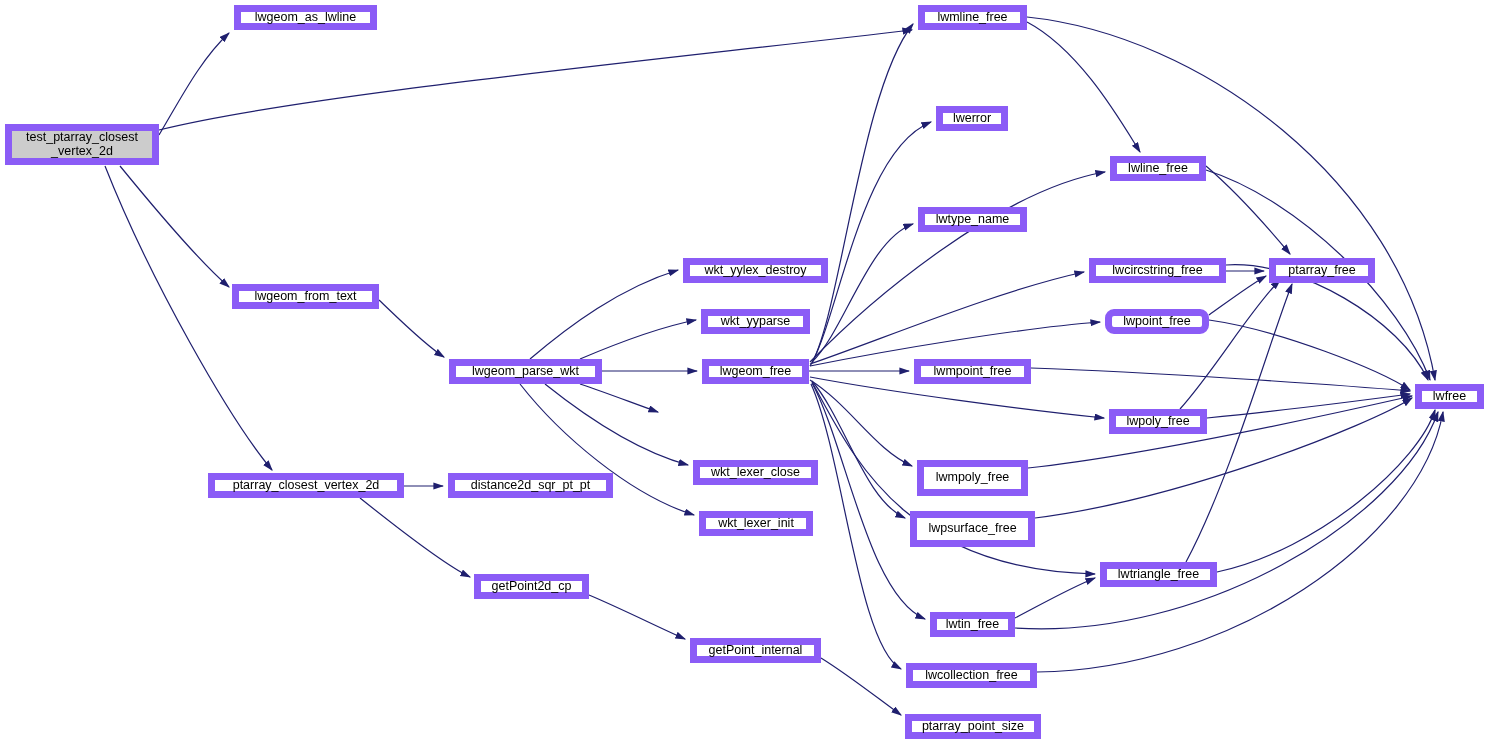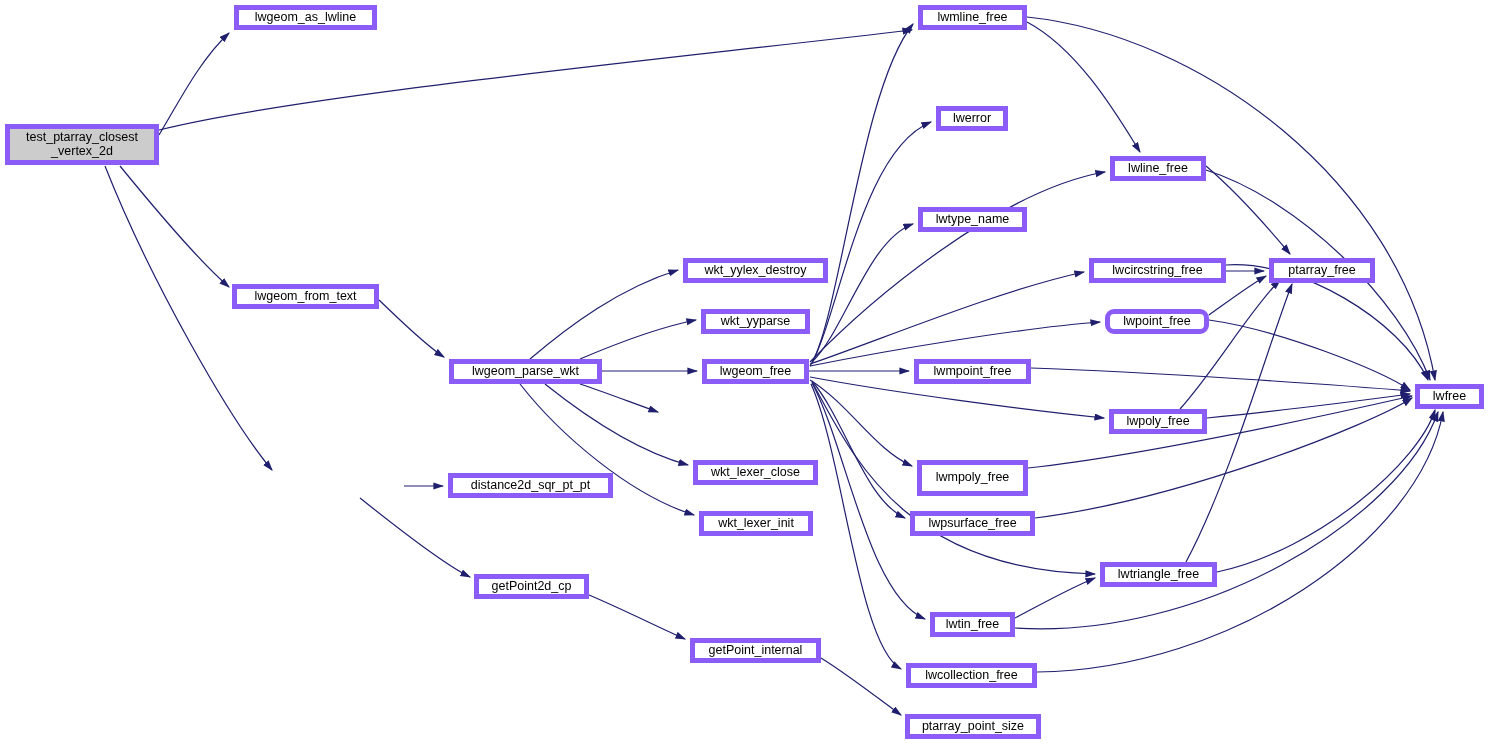--- a/index.html
+++ b/index.html
@@ -18,21 +18,21 @@
     position: absolute;
     left: 0;
     top: 0;
     width: 1489px;
     height: 747px;
     overflow: visible;
   }
   .node {
     position: absolute;
     box-sizing: border-box;
-    border: 5px solid #8b5cf6;
+    border: 7px solid #8b5cf6;
     background: #ffffff;
     color: #000000;
     font-size: 12.5px;
     line-height: 1.1;
     display: flex;
     align-items: center;
     justify-content: center;
     text-align: center;
     white-space: pre;
     z-index: 5;
@@ -97,36 +97,37 @@
         <path d="M 1217 572 C 1320 550 1420 460 1435 410" marker-end="url(#arrow)"></path>
         <path d="M 1015 618 C 1040 605 1070 588 1095 578" marker-end="url(#arrow)"></path>
         <path d="M 1015 628 C 1200 640 1400 520 1438 412" marker-end="url(#arrow)"></path>
         <path d="M 1037 672 C 1230 670 1420 540 1443 412" marker-end="url(#arrow)"></path>
       </g>
   </svg>
 <div class="node root" style="left: 5px; top: 124px; width: 154px; height: 41px;">test_ptarray_closest
 _vertex_2d</div>
     <div class="node" style="left: 234px; top: 5px; width: 143px; height: 25px;">lwgeom_as_lwline</div>
     <div class="node" style="left: 232px; top: 284px; width: 147px; height: 25px;">lwgeom_from_text</div>
+    <div class="node" style="left: 208px; top: 473px; width: 196px; height: 25px;">ptarray_closest_vertex_2d</div>
     <div class="node" style="left: 448px; top: 473px; width: 165px; height: 25px;">distance2d_sqr_pt_pt</div>
     <div class="node" style="left: 474px; top: 574px; width: 115px; height: 25px;">getPoint2d_cp</div>
     <div class="node" style="left: 690px; top: 638px; width: 131px; height: 25px;">getPoint_internal</div>
     <div class="node" style="left: 905px; top: 714px; width: 136px; height: 25px;">ptarray_point_size</div>
     <div class="node" style="left: 449px; top: 359px; width: 153px; height: 25px;">lwgeom_parse_wkt</div>
     <div class="node" style="left: 683px; top: 258px; width: 145px; height: 25px;">wkt_yylex_destroy</div>
     <div class="node" style="left: 701px; top: 309px; width: 109px; height: 25px;">wkt_yyparse</div>
     <div class="node" style="left: 702px; top: 359px; width: 107px; height: 25px;">lwgeom_free</div>
     <div class="node" style="left: 693px; top: 460px; width: 125px; height: 25px;">wkt_lexer_close</div>
     <div class="node" style="left: 699px; top: 511px; width: 114px; height: 25px;">wkt_lexer_init</div>
     <div class="node" style="left: 918px; top: 5px; width: 109px; height: 25px;">lwmline_free</div>
     <div class="node" style="left: 936px; top: 106px; width: 72px; height: 25px;">lwerror</div>
     <div class="node" style="left: 918px; top: 207px; width: 109px; height: 25px;">lwtype_name</div>
     <div class="node" style="left: 914px; top: 359px; width: 117px; height: 25px;">lwmpoint_free</div>
     <div class="node" style="left: 917px; top: 460px; width: 111px; height: 36px;">lwmpoly_free</div>
-    <div class="node" style="left: 910px; top: 511px; width: 125px; height: 25px;">lwpsurface_free</div>
+    <div class="node" style="left: 910px; top: 511px; width: 125px; height: 36px;">lwpsurface_free</div>
     <div class="node" style="left: 930px; top: 612px; width: 85px; height: 25px;">lwtin_free</div>
     <div class="node" style="left: 906px; top: 663px; width: 131px; height: 25px;">lwcollection_free</div>
     <div class="node" style="left: 1110px; top: 156px; width: 96px; height: 25px;">lwline_free</div>
     <div class="node" style="left: 1089px; top: 258px; width: 137px; height: 25px;">lwcircstring_free</div>
     <div class="node" style="left: 1105px; top: 309px; width: 104px; height: 25px; border-radius: 9px;">lwpoint_free</div>
     <div class="node" style="left: 1109px; top: 409px; width: 98px; height: 25px;">lwpoly_free</div>
     <div class="node" style="left: 1100px; top: 562px; width: 117px; height: 25px;">lwtriangle_free</div>
     <div class="node" style="left: 1269px; top: 258px; width: 106px; height: 25px;">ptarray_free</div>
     <div class="node" style="left: 1415px; top: 384px; width: 69px; height: 25px;">lwfree</div>
   </div>

